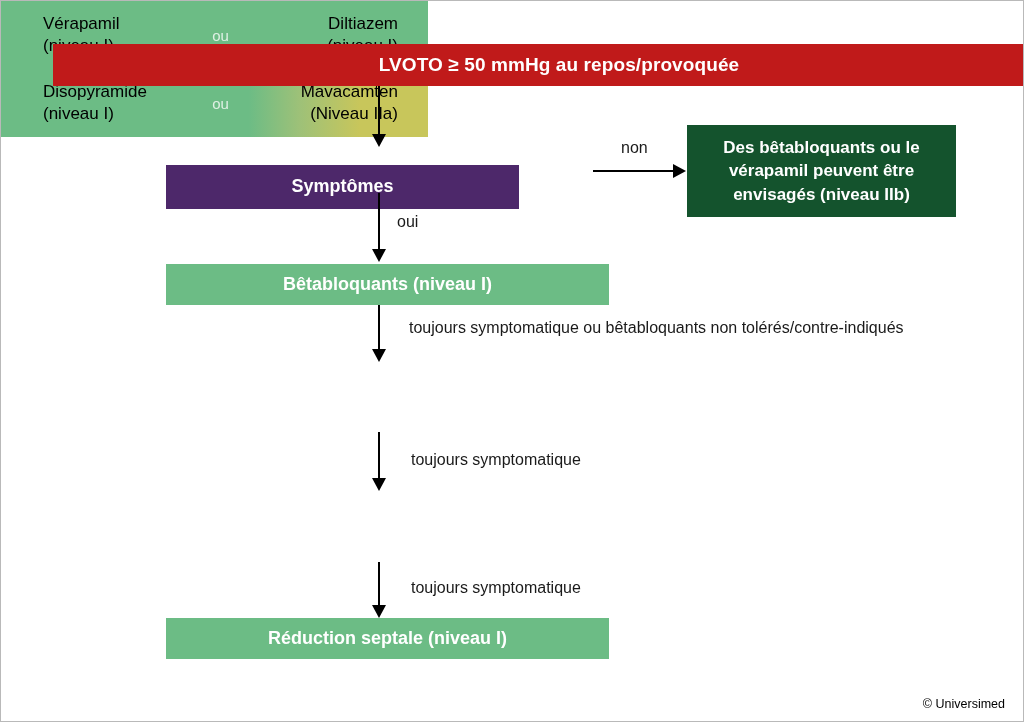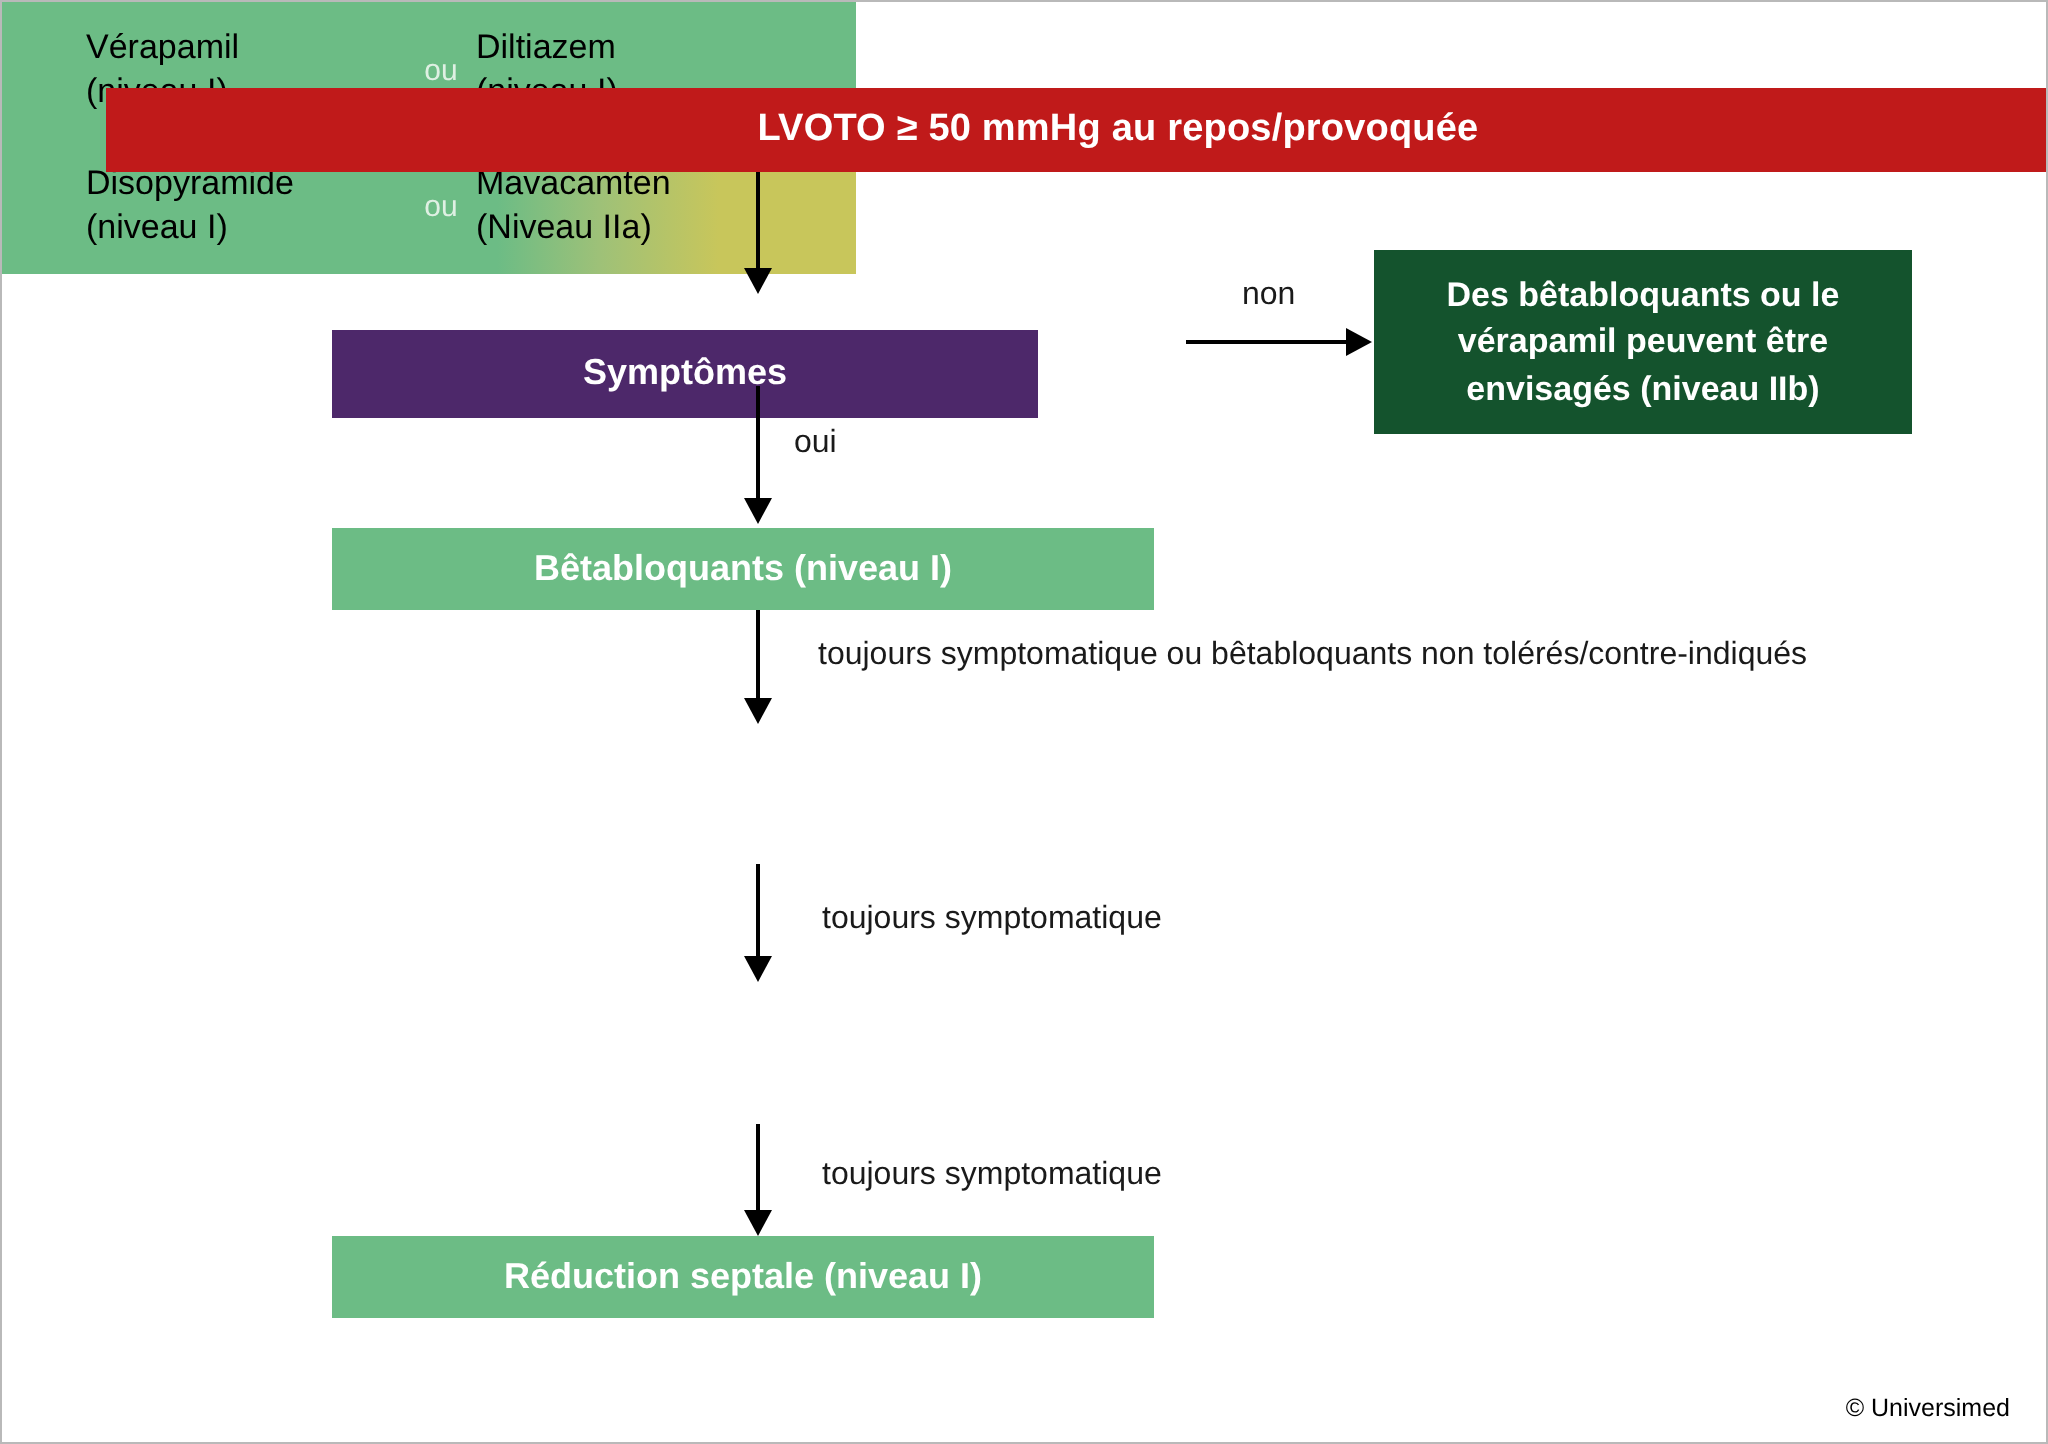--- a/index.html
+++ b/index.html
@@ -61,21 +61,21 @@
     height: 92px;
     background: #14532d;
     font-size: 17px;
     padding: 4px 14px;
     line-height: 1.38;
   }
 
   
   .box-green {
     left: 165px;
-    width: 411px;
+    width: 443px;
     background: #6cbc85;
     font-size: 18px;
   }
   .box-beta   { top: 263px; height: 41px; }
   .box-septal { top: 617px; height: 41px; }
 
   .box-split {
     left: 165px;
     width: 427px;
     height: 68px;
@@ -94,21 +94,21 @@
         #6cbc85 0%, #6cbc85 58%, #9ec178 70%, #c8c65b 84%, #c8c65b 100%);
   }
 
   .split-cell {
     flex: 0 0 auto;
     text-align: center;
     line-height: 1.3;
     width: 160px;
   }
   .split-cell.left  { text-align: left;  padding-left: 16px; }
-  .split-cell.right { text-align: left; padding-right: 4px; }
+  .split-cell.right { text-align: right; padding-right: 4px; }
   .split-or {
     flex: 0 0 auto;
     font-weight: normal;
     font-size: 15px;
     color: #e9f5ec;
     opacity: .92;
   }
 
   
   .vline {

